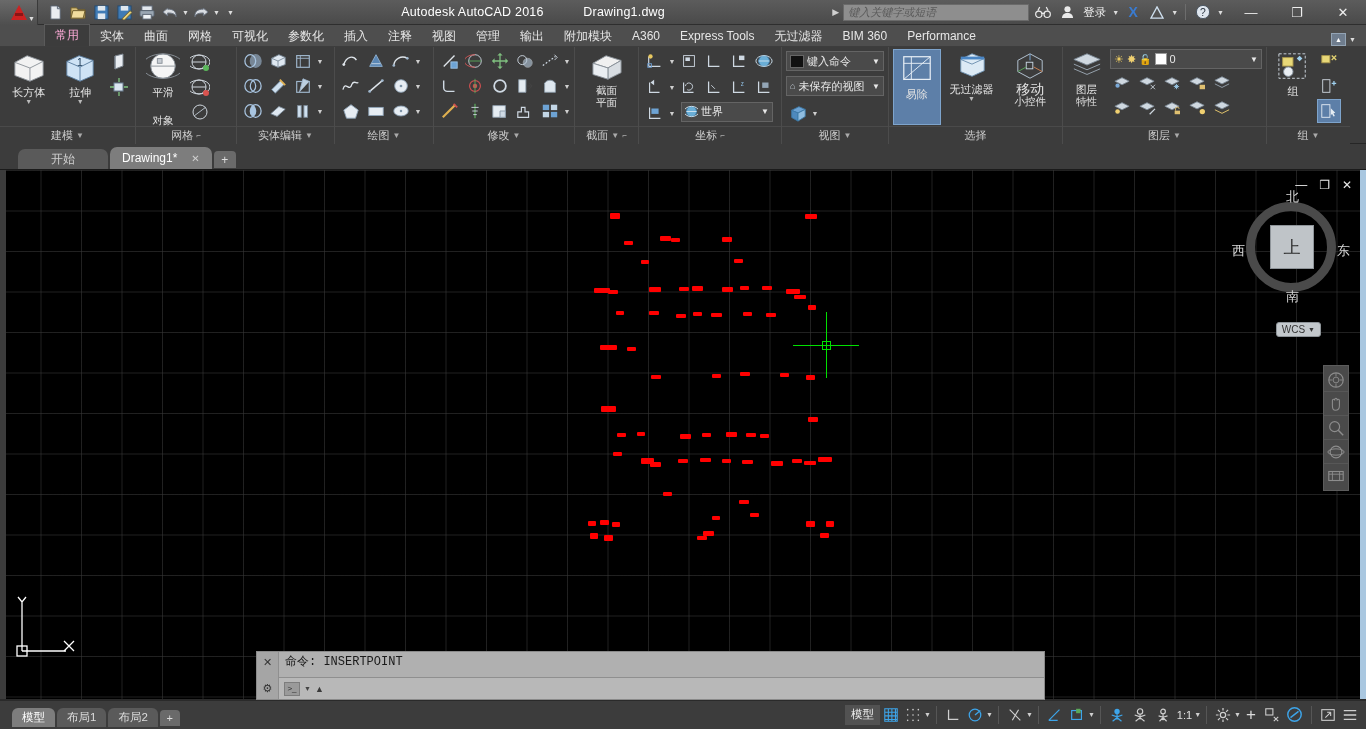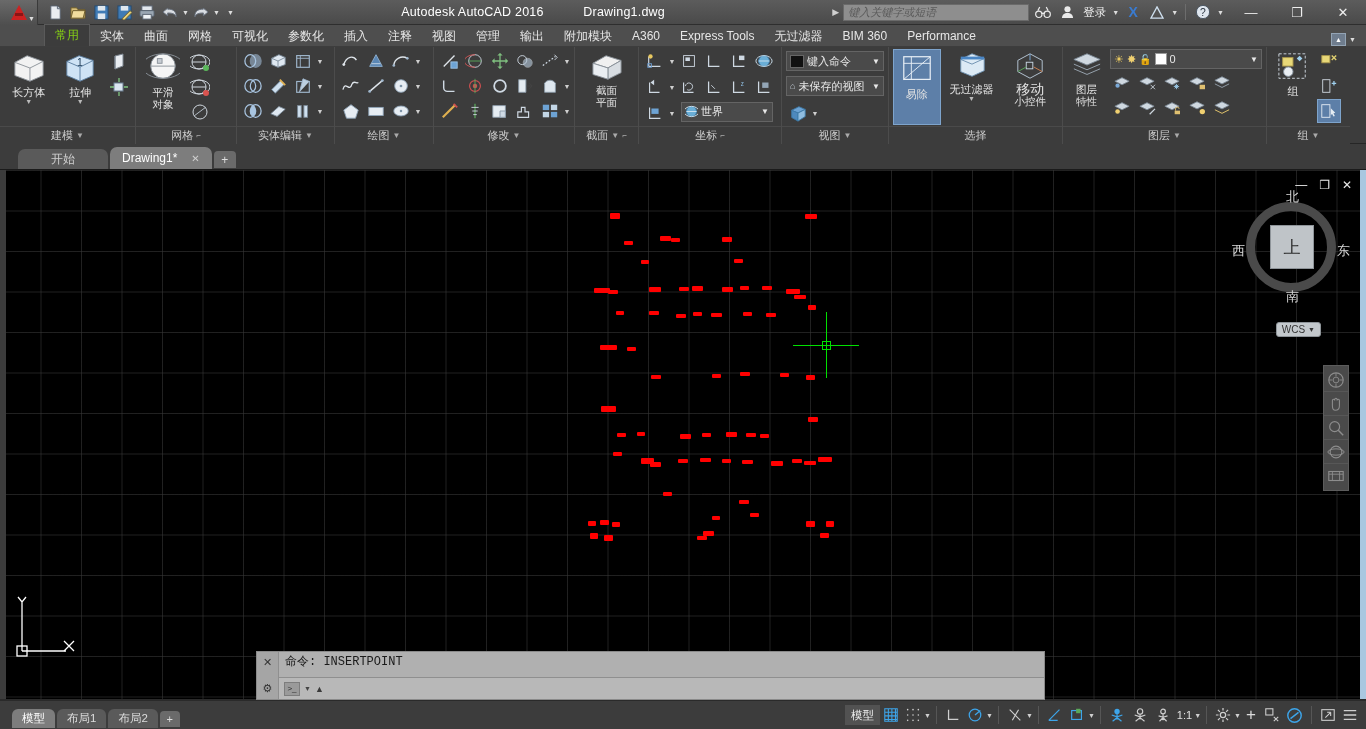--- a/index.html
+++ b/index.html
@@ -74,21 +74,21 @@
     position:absolute; left:0; top:25px; width:1366px; height:22px;
     background:#4e4e4e; display:flex; align-items:flex-end;
     border-bottom:1px solid #3d3d3d;
   }
   .tabbar .spacer-left { width:44px; }
   .tab {
     height:20px; padding:0 10px; display:flex; align-items:center;
     color:#e6e6e6; font-size:12px; white-space:nowrap;
   }
   .tab.active {
-    background:#3c3c3c; color:#84cc16;
+    background:#3c3c3c; color:#f9a8d4;
     border-top:1px solid #5a5a5a; border-left:1px solid #5a5a5a; border-right:1px solid #5a5a5a;
     height:22px;
   }
   .tabbar .filler { flex:1; }
   .ribbon-min {
     display:flex; align-items:center; gap:3px; padding-right:10px; color:#ddd;
   }
   .rmin-box {
     width:15px;height:13px;background:#6f7d8e;border:1px solid #93a4b5;
     display:flex;align-items:center;justify-content:center;font-size:7px;color:#fff;
@@ -259,21 +259,21 @@
   .cmd-prompt-ic {
     width:16px;height:14px;background:#9a9a9a;border:1px solid #7d7d7d;
     display:flex;align-items:center;justify-content:center;font-size:8px;color:#2a2a2a;
   }
   .cmd-ph { color:#6f6f6f; font-size:11.5px; font-style:italic; flex:1; }
   .cmd-up { font-size:9px; color:#3a3a3a; }
 
   
   .statusbar {
     position:absolute; left:0; bottom:0; width:1366px; height:29px;
-    background:#3c3c3c; display:flex; align-items:center;
+    background:#3c3c3c; display:flex; align-items:flex-end;
     border-top:1px solid #2a2a2a;
   }
   .layout-tabs { display:flex; align-items:flex-end; gap:2px; padding-left:12px; height:29px; }
   .ltab {
     height:19px; padding:0 10px; background:#5a5a5a; color:#dcdcdc;
     font-size:11.5px; display:flex; align-items:center;
     border-radius:6px 6px 0 0; margin-bottom:2px;
   }
   .ltab.active { background:#7d7d7d; color:#fff; }
   .ltab-add {
@@ -475,21 +475,21 @@
 
     <div class="panel" style="width:101px">
       <div class="panel-body">
         <div class="bigbtn" style="width:46px">
           <svg width="34" height="32" viewBox="0 0 36 34">
               <circle cx="18" cy="15" r="13" fill="#f5f5f5" stroke="#8a9199"></circle>
               <path d="M5 15h26 M18 2 a22 13 0 0 0 0 26 a22 13 0 0 0 0 -26" fill="none" stroke="#8a9199"></path>
               <rect x="12" y="7" width="5" height="5" fill="#c8cdd3" stroke="#8a9199"></rect>
             </svg>
           <span class="lbl" style="font-size:10.5px">平滑</span>
-          <span class="lbl" style="font-size:10.5px;margin-top:0">对象</span>
+          <span class="lbl" style="font-size:10.5px;margin-top:16px">对象</span>
         </div>
         <div class="smallgrid">
           <div class="sbtn">
             <svg width="20" height="20" viewBox="0 0 20 20">
                 <circle cx="9" cy="10" r="7" fill="none" stroke="#cfd6dd"></circle>
                 <path d="M2 10h14 M9 3 a11 7 0 0 0 0 14 a11 7 0 0 0 0-14" fill="none" stroke="#cfd6dd"></path>
                 <circle cx="16" cy="16" r="3" fill="#5cb85c"></circle>
               </svg>
           </div>
           <div class="sbtn">

